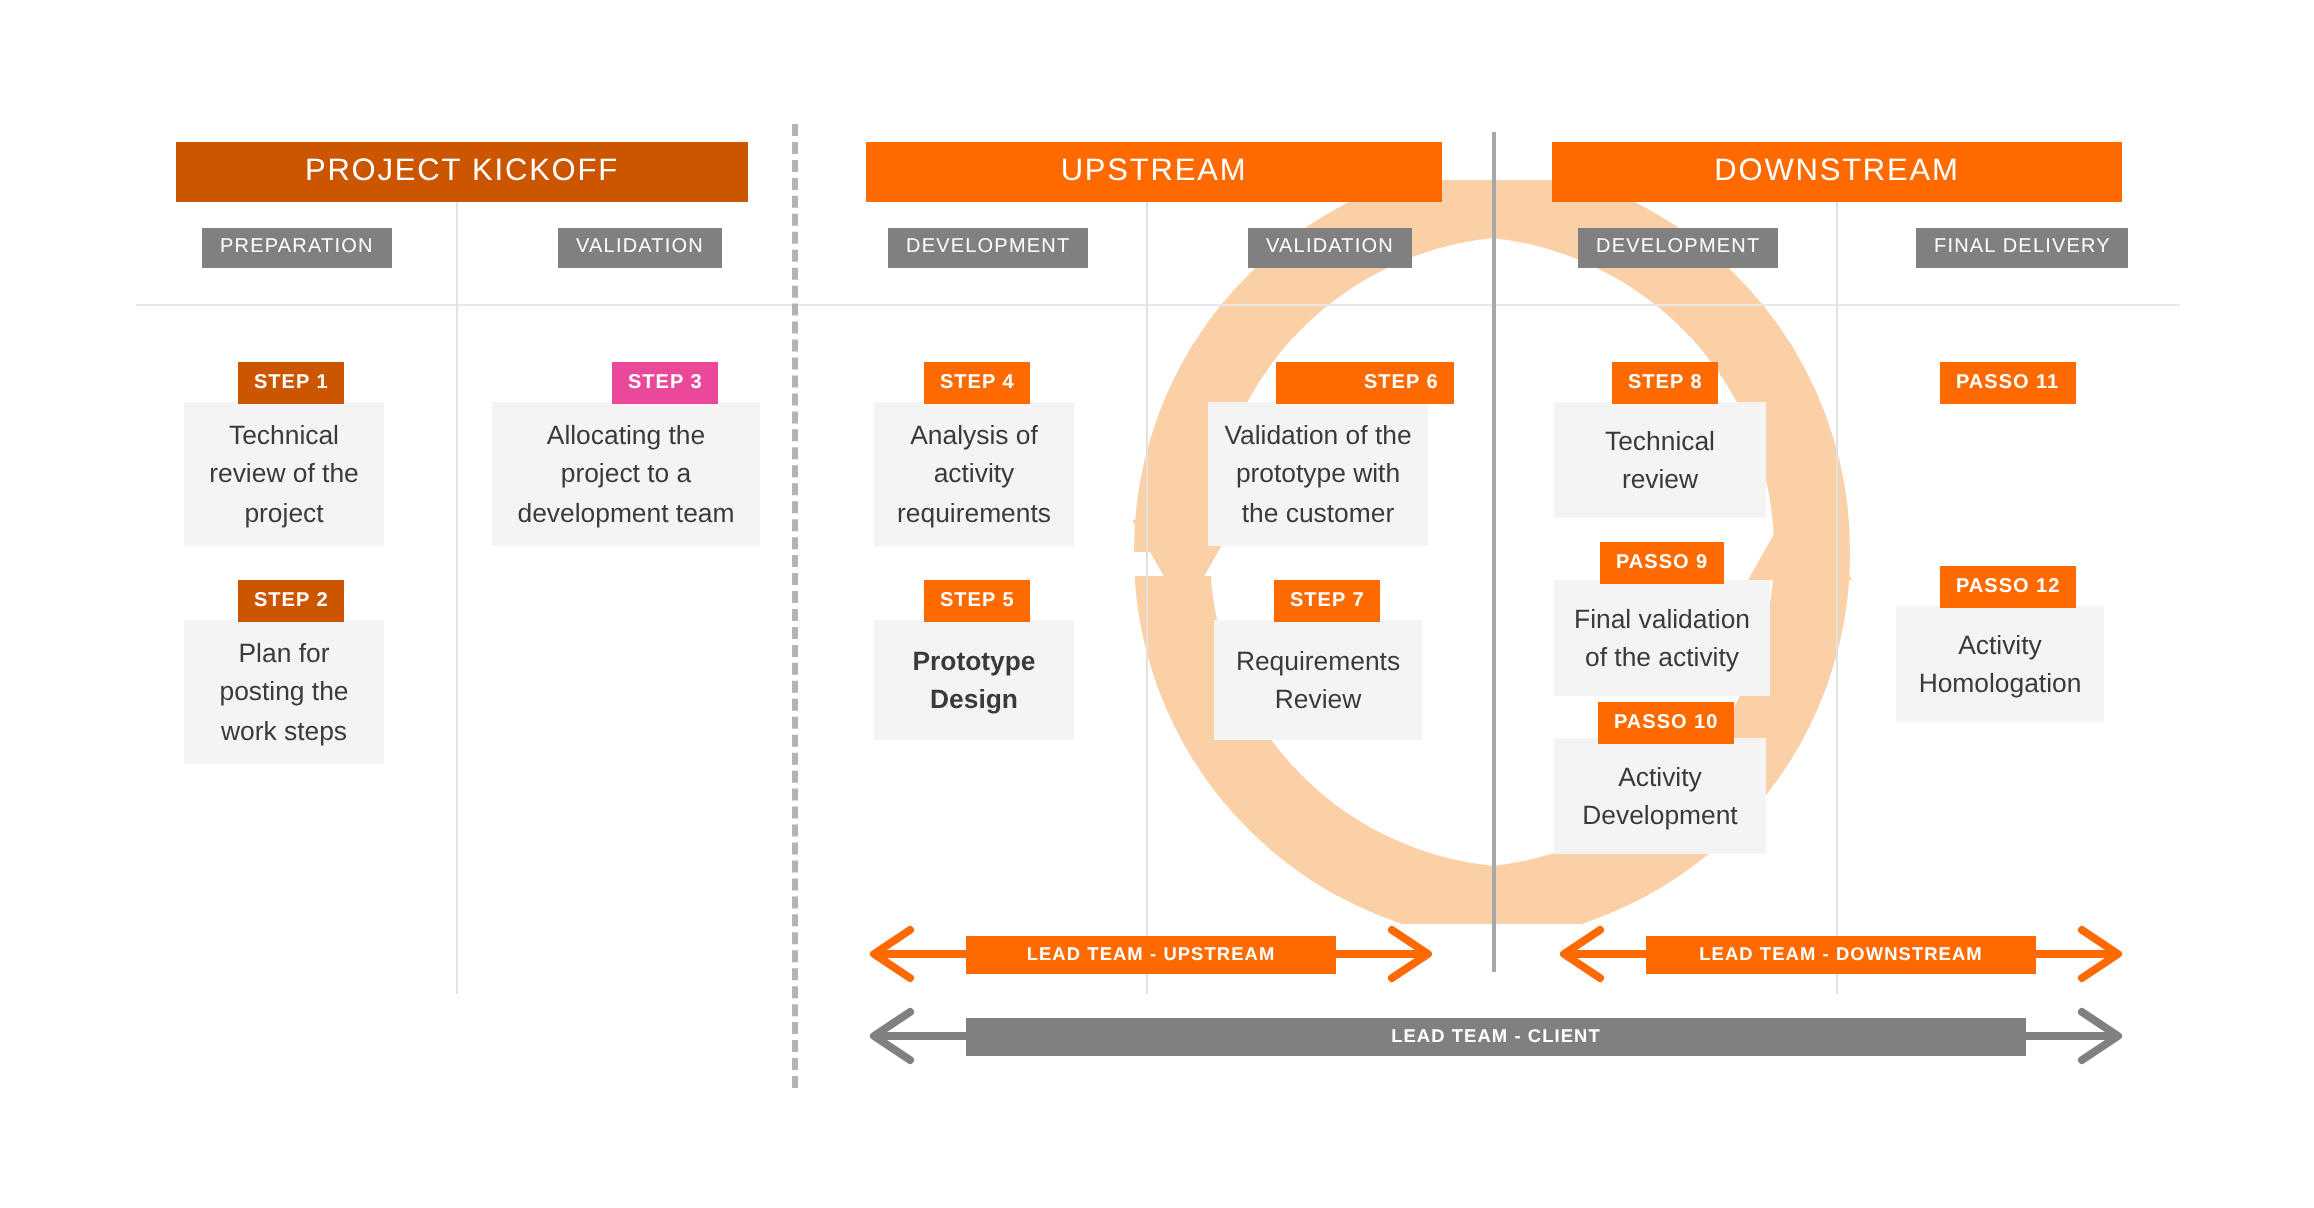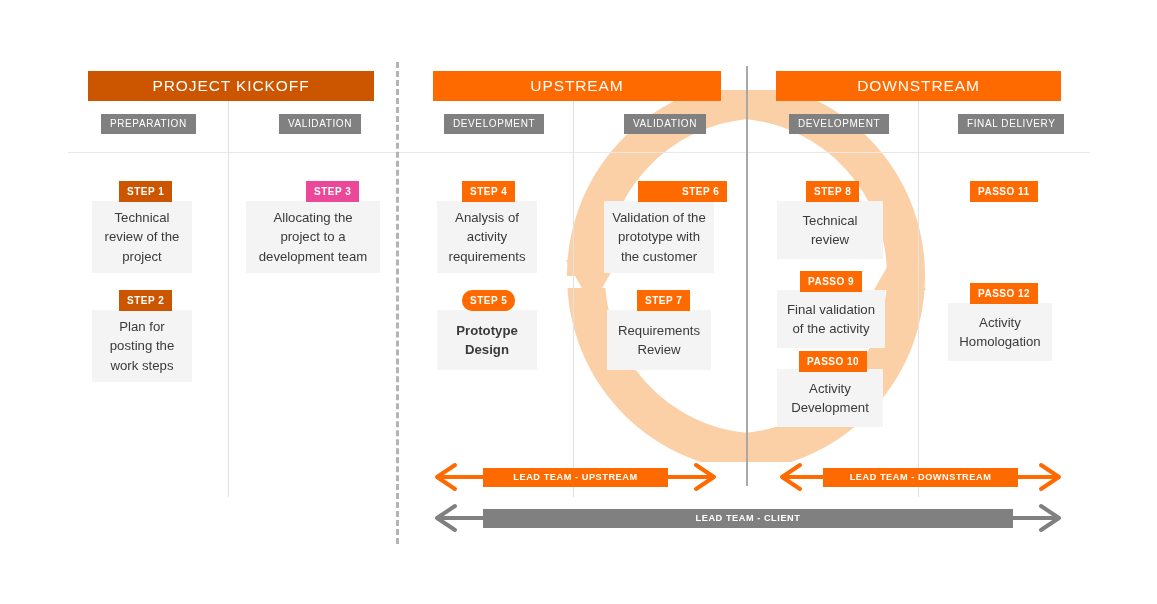--- a/index.html
+++ b/index.html
@@ -172,21 +172,21 @@
   <div class="card" style="left:92px; top:310px; width:100px; height:72px;">Plan for posting the work steps</div>
   <div class="step-badge" style="left:119px; top:290px; background:#CC5500;">STEP 2</div>
 
   <div class="card" style="left:246px; top:201px; width:134px; height:72px;">Allocating the project to a development team</div>
   <div class="step-badge" style="left:306px; top:181px; background:#ec4899;">STEP 3</div>
 
   <div class="card" style="left:437px; top:201px; width:100px; height:72px;">Analysis of activity requirements</div>
   <div class="step-badge" style="left:462px; top:181px; background:#FF6A00;">STEP 4</div>
 
   <div class="card" style="left:437px; top:310px; width:100px; height:60px;font-weight:bold;">Prototype Design</div>
-  <div class="step-badge" style="left:462px; top:290px; background:#FF6A00;border-radius:10px;">STEP 5</div>
+  <div class="step-badge" style="left:462px; top:290px; background:#FF6A00;">STEP 5</div>
 
   <div class="card" style="left:604px; top:201px; width:110px; height:72px;">Validation of the prototype with the customer</div>
   <div class="step-badge" style="left:638px; top:181px; background:#FF6A00;padding-left:44px;">STEP 6</div>
 
   <div class="card" style="left:607px; top:310px; width:104px; height:60px;">Requirements Review</div>
   <div class="step-badge" style="left:637px; top:290px; background:#FF6A00;">STEP 7</div>
 
   <div class="card" style="left:777px; top:201px; width:106px; height:58px;">Technical review</div>
   <div class="step-badge" style="left:806px; top:181px; background:#FF6A00;">STEP 8</div>
 

